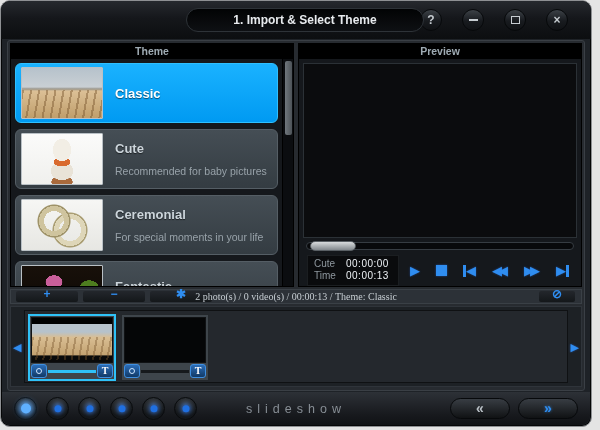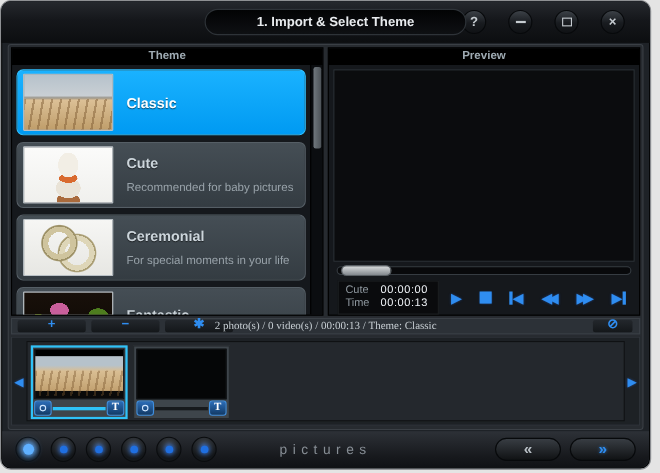--- a/index.html
+++ b/index.html
@@ -340,20 +340,20 @@
       <div class="dot-btn">
           <span class="dot"></span>
         </div>
       <div class="dot-btn">
           <span class="dot"></span>
         </div>
       <div class="dot-btn">
           <span class="dot"></span>
         </div>
     </div>
-    <div class="brand">pictures</div>
+    <div class="brand">slideshow</div>
     <div class="nav">
       <div class="nav-btn">«</div>
       <div class="nav-btn next">»</div>
     </div>
   </div>
 
 </div>
 
 </body></html>

